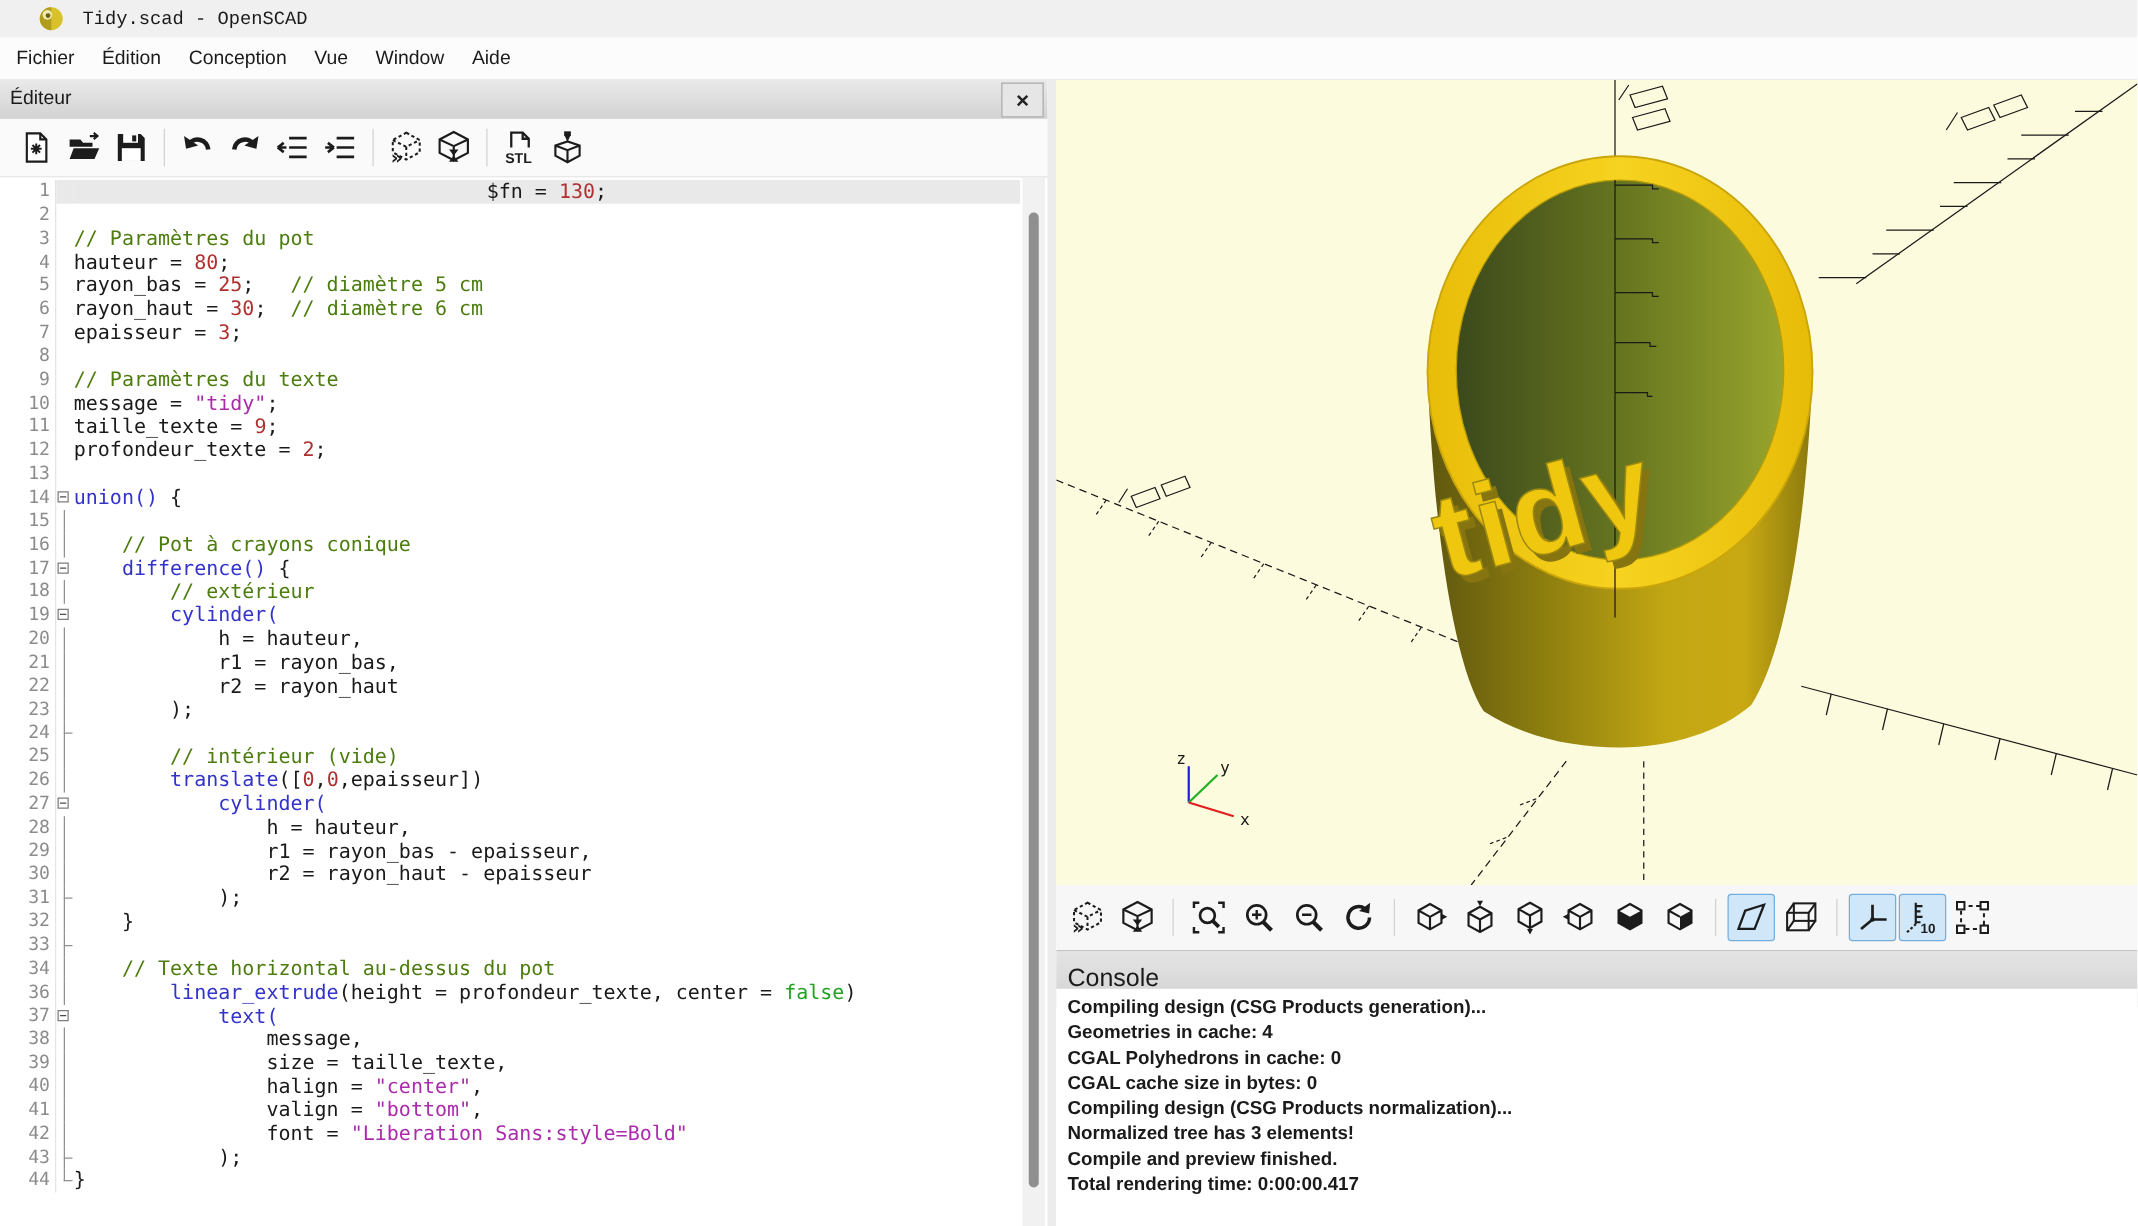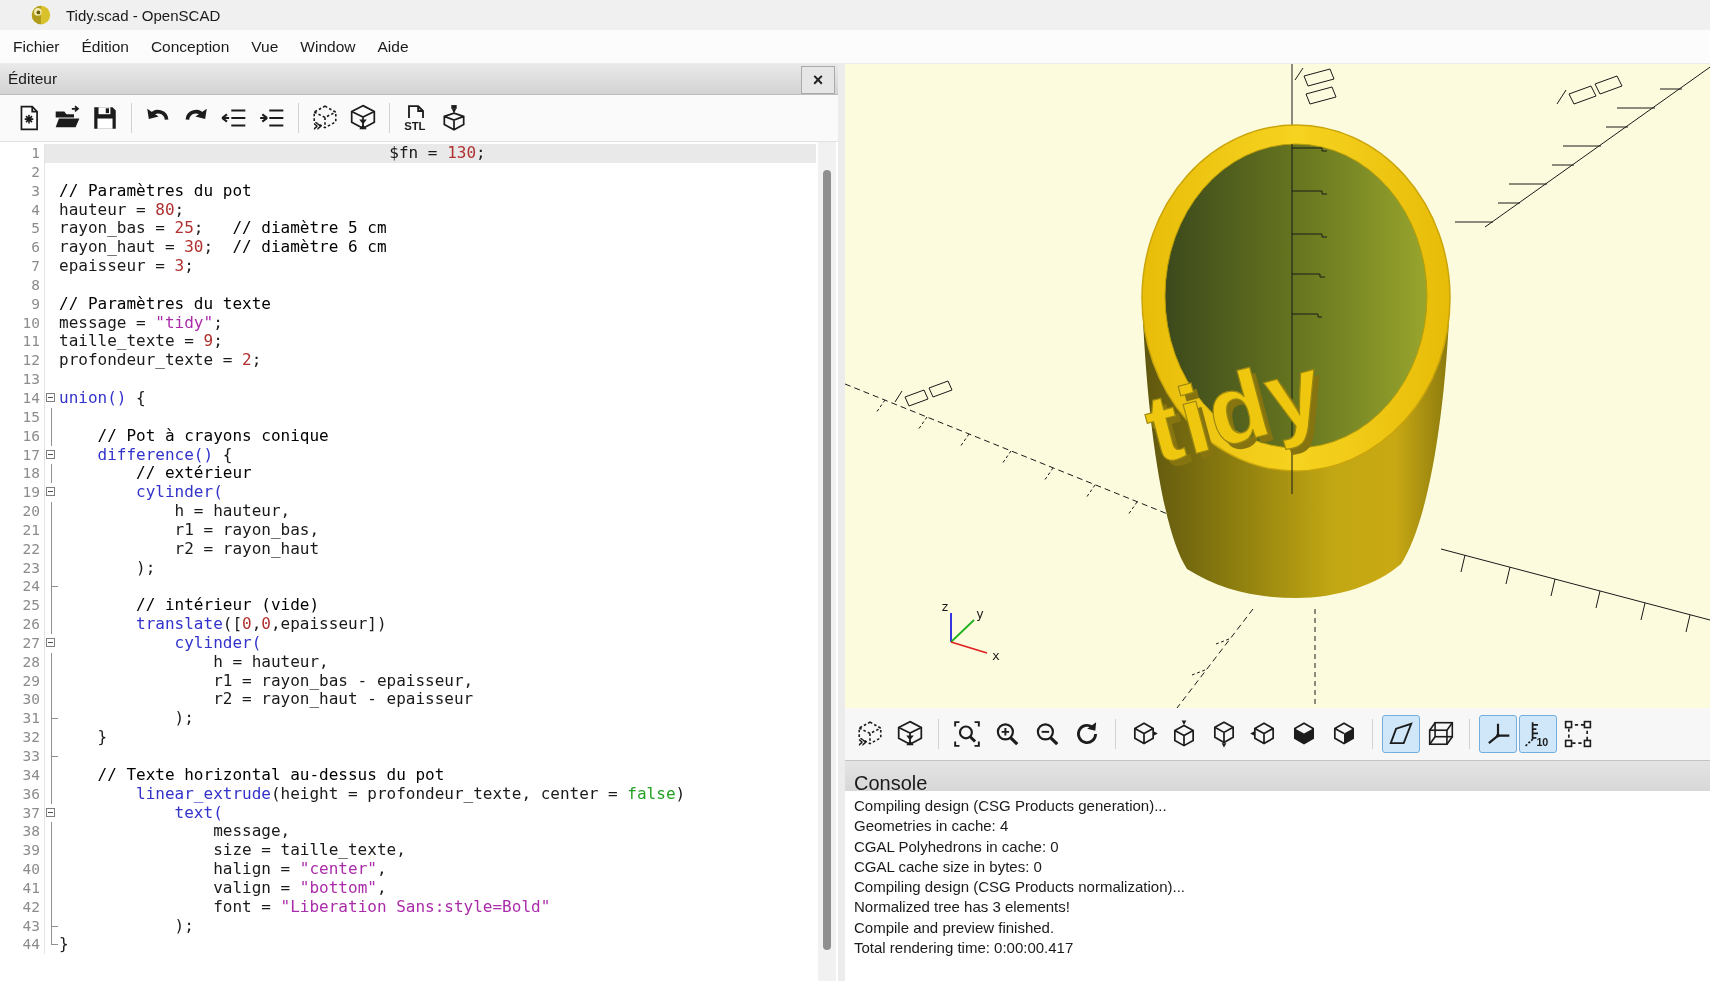--- a/index.html
+++ b/index.html
@@ -1,20 +1,20 @@
 <!DOCTYPE html>
 <html><head>
 <meta charset="utf-8">
 <style>
   html,body{margin:0;padding:0;}
   body{width:1710px;height:981px;position:relative;overflow:hidden;background:#fff;
        font-family:"Liberation Sans",sans-serif;color:#1a1a1a;}
   
   .titlebar{position:absolute;left:0;top:0;width:1710px;height:30px;background:#f0f0f0;
-            display:flex;align-items:center;padding-left:30px;box-sizing:border-box;gap:14px;}
+            display:flex;align-items:center;padding-left:30px;box-sizing:border-box;gap:14px;font-family:Liberation Mono, monospace;}
   .titlebar .appicon{width:22px;height:22px;flex:none;}
   .titlebar .title{font-size:15px;}
   
   .menubar{position:absolute;left:0;top:30px;width:1710px;height:34px;background:#fcfcfc;
            display:flex;align-items:center;padding-left:2px;border-bottom:1px solid #ececec;box-sizing:border-box;}
   .menu-item{font-size:15.5px;padding:0 11px;height:100%;display:flex;align-items:center;cursor:default;}
   
   .editor-panel{position:absolute;left:0;top:64px;width:838px;height:747px;background:#fff;box-sizing:border-box;}
   .editor-header{position:absolute;left:0;top:0;width:100%;height:31px;
                  background:linear-gradient(#e9e9e9,#d3d3d3);border-bottom:1px solid #bdbdbd;
@@ -35,37 +35,37 @@
   .gutline{width:1px;background:#e4e4e4;flex:none;}
   .fold{width:14px;flex:none;position:relative;}
   .f-line::before,.f-tick::before{content:"";position:absolute;left:6px;top:0;height:100%;width:1px;background:#909090;}
   .f-tick::after{content:"";position:absolute;left:6px;top:9px;width:7px;height:1px;background:#909090;}
   .f-end::before{content:"";position:absolute;left:6px;top:0;height:10px;width:1px;background:#909090;}
   .f-end::after{content:"";position:absolute;left:6px;top:9px;width:7px;height:1px;background:#909090;}
   .f-start::before{content:"";position:absolute;left:1px;top:4px;width:9px;height:9px;border:1px solid #7e7e7e;background:#fff;box-sizing:border-box;}
   .f-start::after{content:"";position:absolute;left:3px;top:8px;width:5px;height:1px;background:#4d4d4d;}
   .codeln{white-space:pre;flex:1;}
   .row.cur .codeln,.row.cur .fold{background:#e9e9e9;text-align:center;}
-  .tk-p{color:#1a1a1a;} .tk-c{color:#000000;} .tk-u{color:#b03030;}
+  .tk-p{color:#1a1a1a;} .tk-c{color:#4d7c0f;} .tk-u{color:#b03030;}
   .tk-k{color:#3333cc;} .tk-s{color:#aa2caa;} .tk-b{color:#23a123;}
   
   .vtrack{position:absolute;left:818px;top:78px;width:18px;height:839px;background:#f1f1f1;}
   .vthumb{position:absolute;left:5px;top:28px;width:8px;height:780px;background:#8f8f8f;border-radius:4px;}
   
   .splitter{position:absolute;left:838px;top:64px;width:7px;height:917px;background:#ececec;}
   
   .rightcol{position:absolute;left:845px;top:64px;width:865px;height:917px;}
   .viewport{position:absolute;left:0;top:0;width:865px;height:644px;background:#fdfbdd;}
   .vp-toolbar{position:absolute;left:0;top:644px;width:865px;height:52px;background:#f7f7f7;
               display:flex;align-items:center;padding-left:6px;box-sizing:border-box;gap:2px;}
   .console-header{position:absolute;left:0;top:696px;width:865px;height:46px;
                   background:linear-gradient(#e4e4e4,#d2d2d2);border-top:1px solid #c4c4c4;border-bottom:1px solid #c0c0c0;
                   display:flex;align-items:center;padding-left:9px;box-sizing:border-box;font-size:20px;}
   .console-body{position:absolute;left:0;top:727px;width:865px;height:190px;background:#fff;
-                padding:5px 0 0 9px;box-sizing:border-box;}
+                padding:5px 0 0 9px;box-sizing:border-box;font-weight:bold;}
   .cline{font-size:15px;line-height:20.3px;white-space:pre;}
 </style>
 </head>
 <body>
 
 <div class="titlebar">
   <span class="appicon">
     <svg viewBox="0 0 24 24">
         <circle cx="12" cy="12" r="10" fill="#d8c12a"></circle>
         <path d="M12 2 a10 10 0 0 0 0 20 z" fill="#b09c1d"></path>

